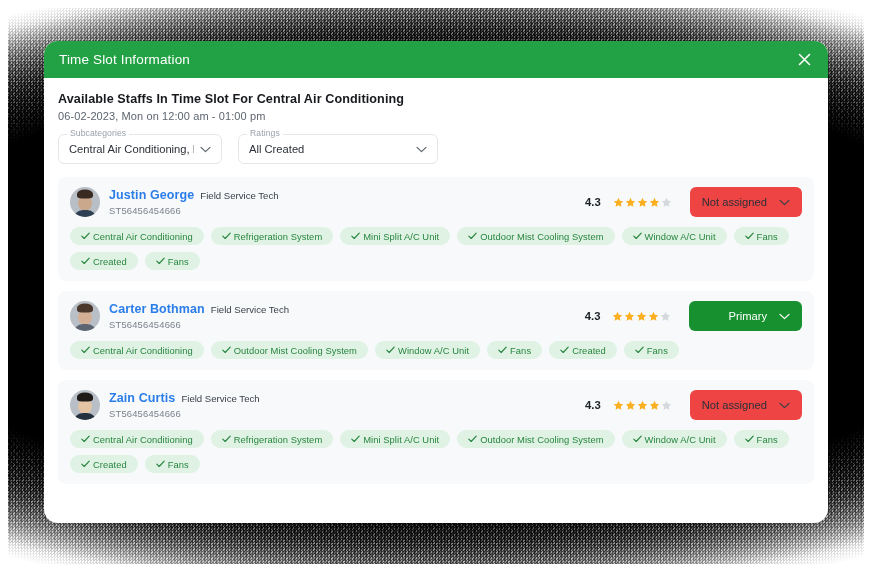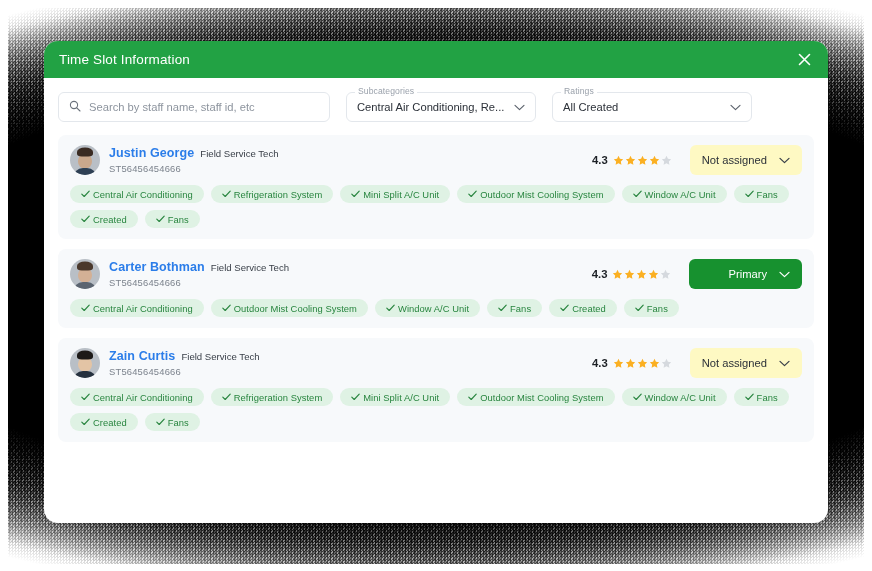--- a/index.html
+++ b/index.html
@@ -140,21 +140,21 @@
     position: relative;
     height: 30px;
     border: 1px solid #e3e7ec;
     border-radius: 6px;
     display: flex;
     align-items: center;
     padding: 0 10px;
     background: #fff;
     cursor: pointer;
   }
-  .field.subcat { width: 190px; }
+  .field.subcat { width: 164px; }
   .field.ratings { width: 200px; }
   .field-label {
     position: absolute;
     top: -7px; left: 8px;
     background: #fff;
     padding: 0 3px;
     font-size: 8.6px;
     color: #9aa1ab;
     letter-spacing: .1px;
   }
@@ -253,35 +253,35 @@
   }
 
   .staff-right {
     display: flex;
     align-items: center;
     gap: 18px;
   }
   .rating {
     display: flex;
     align-items: center;
-    gap: 5px;
+    gap: 12px;
   }
   .rating-value {
     font-size: 11.3px;
     color: #1d2126;
     font-weight: bold;
   }
   .stars { display: flex; gap: 1px; }
   .stars svg { display: block; }
 
   .assign-btn {
     height: 30px;
     min-width: 104px;
     border-radius: 6px;
-    background: #fef9c3;
+    background: #ef4444;
     display: flex;
     align-items: center;
     justify-content: center;
     gap: 12px;
     padding: 0 12px;
     font-size: 11.2px;
     color: #2b3038;
     cursor: pointer;
   }
   .assign-btn.primary {
@@ -325,32 +325,25 @@
     <div class="modal-title">Time Slot Information</div>
     <div class="close-btn">
       <svg width="13" height="13" viewBox="0 0 13 13" aria-hidden="true">
         <path d="M1.5 1.5 L11.5 11.5 M11.5 1.5 L1.5 11.5" stroke="#ffffff" stroke-width="1.6" stroke-linecap="round"></path>
       </svg>
     </div>
   </div>
 
   <div class="modal-body">
 
+    <div class="heading">Available Staffs In Time Slot For Central Air Conditioning</div>
+    <div class="subheading">06-02-2023, Mon on 12:00 am - 01:00 pm</div>
 
     <div class="filters">
 
-      <div class="search-box">
-        <span>
-          <svg width="12" height="12" viewBox="0 0 12 12" aria-hidden="true">
-            <circle cx="5" cy="5" r="3.6" fill="none" stroke="#6b727c" stroke-width="1.1"></circle>
-            <path d="M7.8 7.8 L11 11" stroke="#6b727c" stroke-width="1.1" stroke-linecap="round"></path>
-          </svg>
-        </span>
-        <input type="text" placeholder="Search by staff name, staff id, etc" style="">
-      </div>
 
       <div class="field subcat">
         <span class="field-label">Subcategories</span>
         <span class="field-value">Central Air Conditioning, Re...</span>
         <span class="chev">
           <svg width="11" height="7" viewBox="0 0 11 7" aria-hidden="true">
             <path d="M1 1.4 L5.5 5.6 L10 1.4" fill="none" stroke="#5b626c" stroke-width="1.15" stroke-linecap="round" stroke-linejoin="round"></path>
           </svg>
         </span>
       </div>

